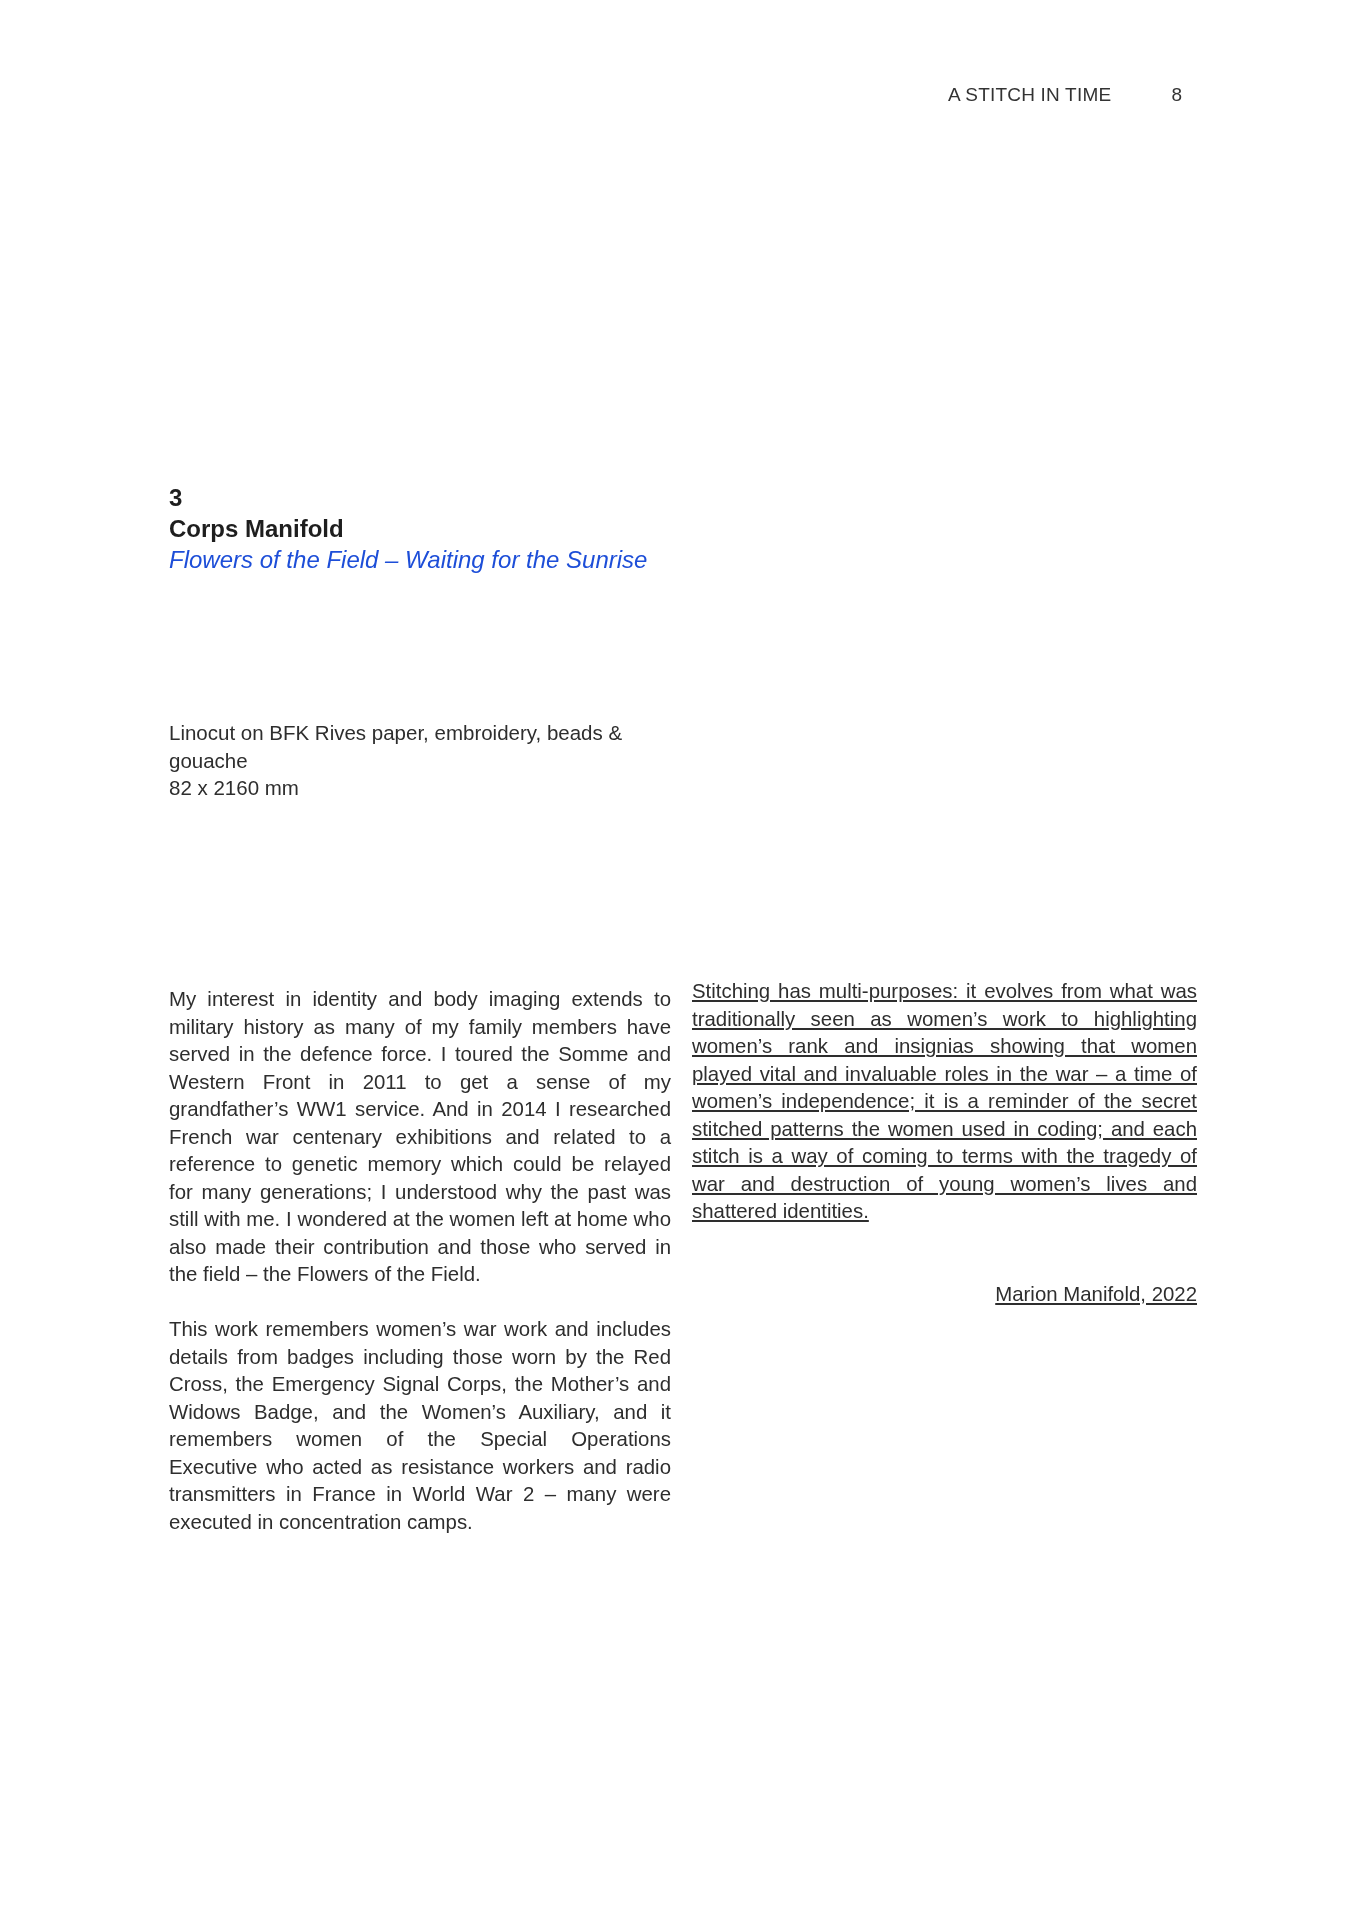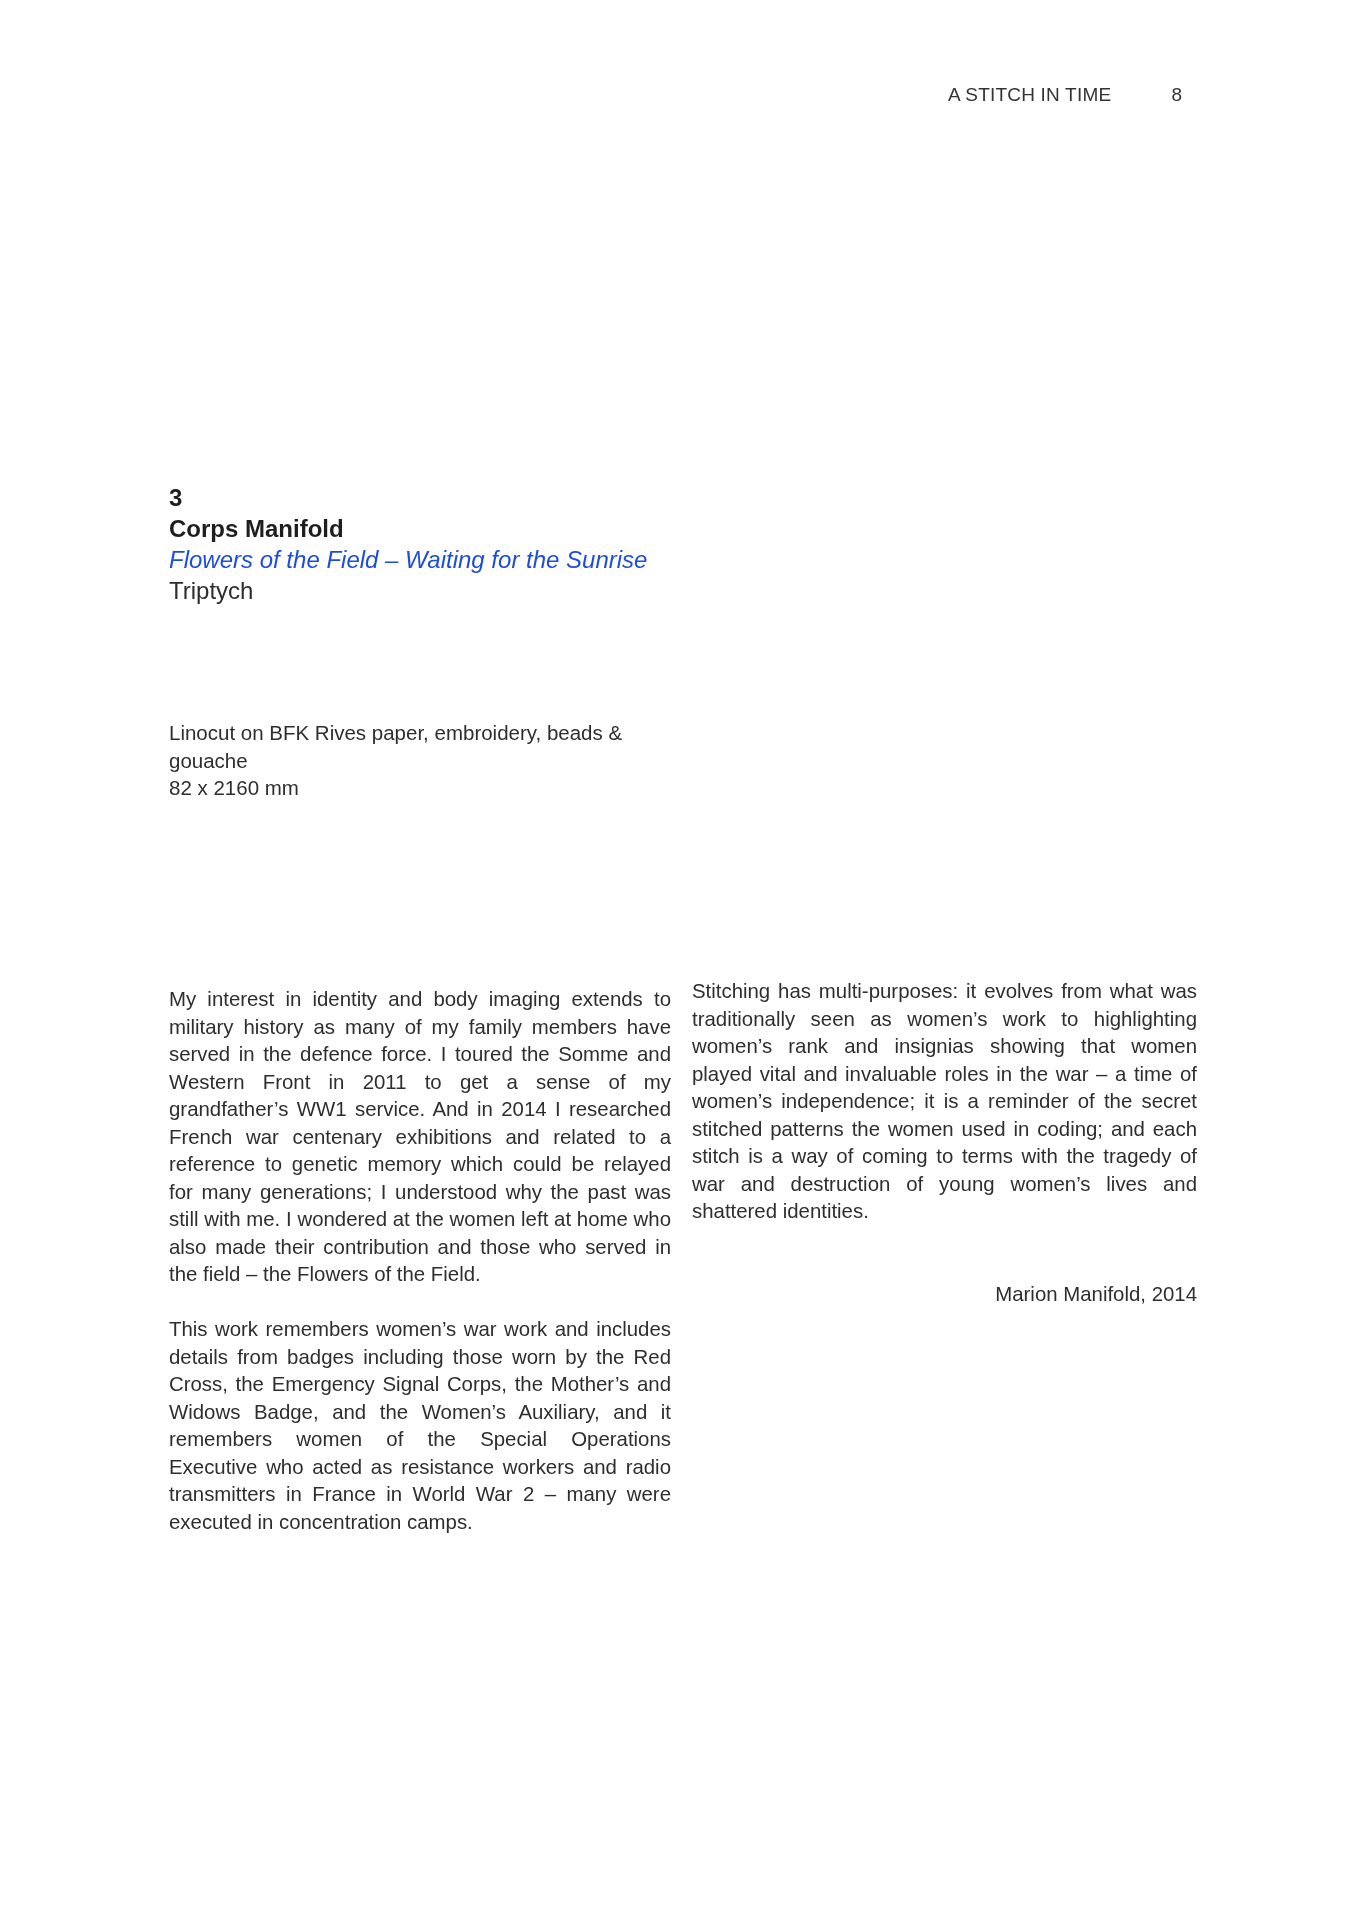--- a/index.html
+++ b/index.html
@@ -13,44 +13,43 @@
     .entry-num { font-size: 24px; font-weight: bold; line-height: 31px; color: #1e1e1e; }
     .entry-artist { font-size: 24px; font-weight: bold; line-height: 31px; color: #1e1e1e; }
     .entry-title { font-size: 24px; font-style: italic; line-height: 31px; color: #1d4ed8; }
     .entry-type { font-size: 24px; line-height: 31px; color: #2e2e2e; }
     .medium { position: absolute; left: 169px; top: 719px; width: 520px;
               font-size: 20.5px; line-height: 27.5px; color: #2e2e2e; }
     .col { position: absolute; top: 978px; width: 502px; font-size: 20.4px; line-height: 27.5px;
            color: #2e2e2e; text-align: justify; }
     .col p { margin: 0 0 27.5px 0; }
     .col-left { left: 169px; margin-top: 8px; }
-    .col-right { left: 692px; width: 505px; }
+    .col-right { left: 692px; width: 505px; text-decoration: underline; }
     .signature { text-align: right; margin-top: 55px; }
   </style>
 </head>
 <body>
 
 <div class="running-head">
   <span class="title">A STITCH IN TIME</span>
   <span class="page">8</span>
 </div>
 
 <div class="entry-head">
   <div class="entry-num">3</div>
   <div class="entry-artist">Corps Manifold</div>
   <div class="entry-title">Flowers of the Field – Waiting for the Sunrise</div>
-  <div class="entry-type">Triptych</div>
 </div>
 
 <div class="medium">
   <div>Linocut on BFK Rives paper, embroidery, beads &amp; gouache</div>
   <div>82 x 2160 mm</div>
 </div>
 
 <div class="col col-left">
   <p>My interest in identity and body imaging extends to military history as many of my family members have served in the defence force. I toured the Somme and Western Front in 2011 to get a sense of my grandfather’s WW1 service. And in 2014 I researched French war centenary exhibitions and related to a reference to genetic memory which could be relayed for many generations; I understood why the past was still with me. I wondered at the women left at home who also made their contribution and those who served in the field – the Flowers of the Field.</p>
   <p>This work remembers women’s war work and includes details from badges including those worn by the Red Cross, the Emergency Signal Corps, the Mother’s and Widows Badge, and the Women’s Auxiliary, and it remembers women of the Special Operations Executive who acted as resistance workers and radio transmitters in France in World War 2 – many were executed in concentration camps.</p>
 </div>
 
 <div class="col col-right">
   <p>Stitching has multi-purposes: it evolves from what was traditionally seen as women’s work to highlighting women’s rank and insignias showing that women played vital and invaluable roles in the war – a time of women’s independence; it is a reminder of the secret stitched patterns the women used in coding; and each stitch is a way of coming to terms with the tragedy of war and destruction of young women’s lives and shattered identities.</p>
-  <div class="signature">Marion Manifold, 2014</div>
+  <div class="signature">Marion Manifold, 2022</div>
 </div>
 
 </body></html>

